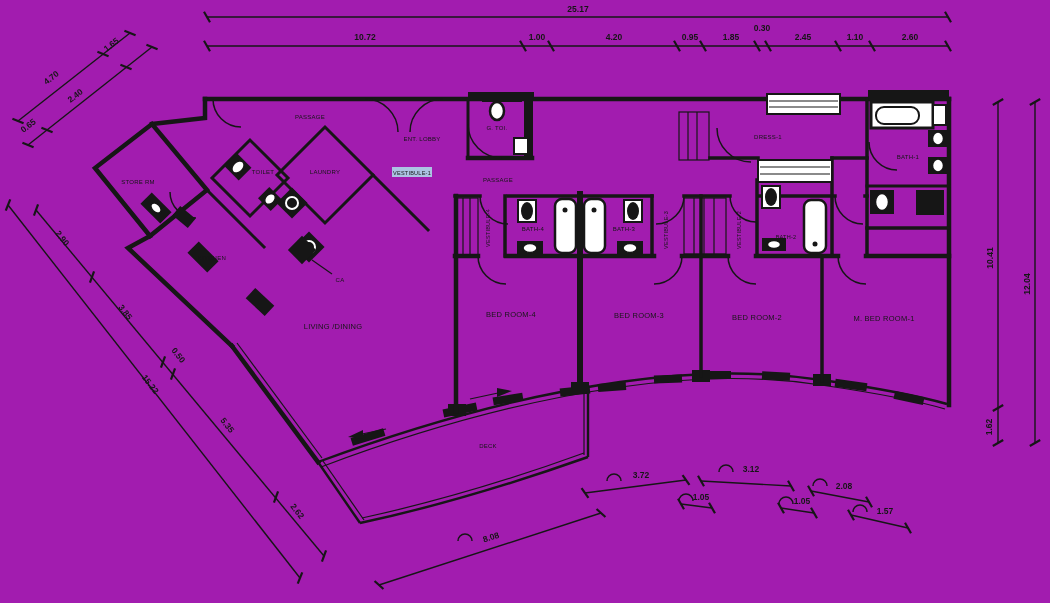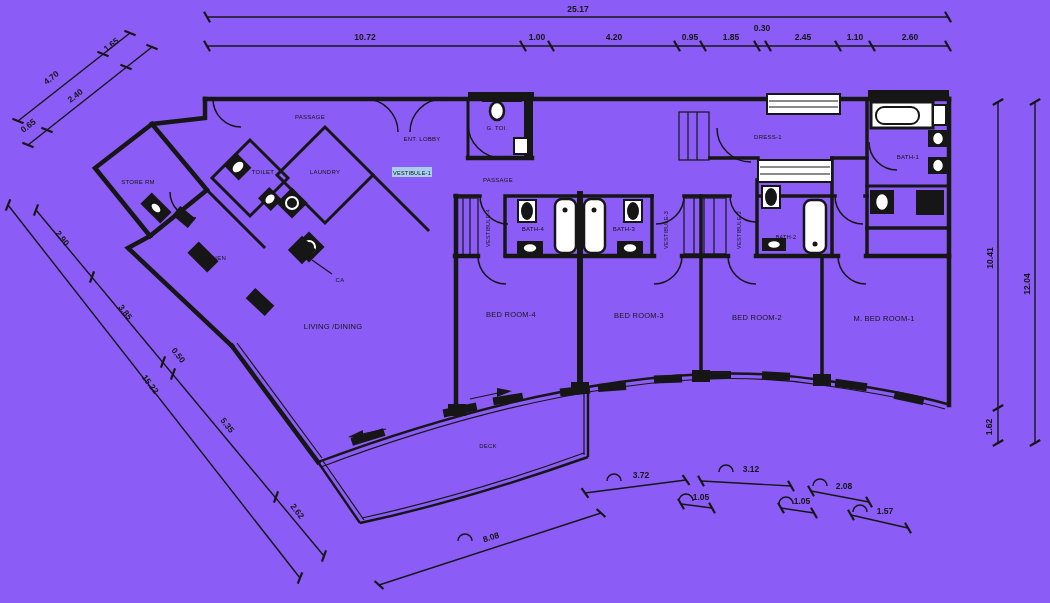--- a/index.html
+++ b/index.html
@@ -1,16 +1,16 @@
 <!DOCTYPE html>
 <html><head>
 <meta charset="utf-8">
 <style>
   html,body{margin:0;padding:0;background:#ffffff;}
-  #stage{width:1050px;height:603px;position:relative;background:#8b5cf6;overflow:hidden;}
+  #stage{width:1050px;height:603px;position:relative;background:#a21caf;overflow:hidden;}
   svg{display:block;}
   text{font-family:"Liberation Sans",sans-serif;fill:#161616;}
   .dim{font-size:8.5px;font-weight:bold;text-anchor:middle;}
   .room{font-size:7.5px;text-anchor:middle;letter-spacing:.25px;}
   .rs{font-size:6px;}
   .rv{font-size:5.5px;}
   .w3{stroke:#161616;stroke-width:3;fill:none;stroke-linecap:square;}
   .w35{stroke:#161616;stroke-width:3.5;fill:none;stroke-linecap:square;}
   .w4{stroke:#161616;stroke-width:4.5;fill:none;stroke-linecap:square;}
   .w5{stroke:#161616;stroke-width:6;fill:none;stroke-linecap:square;}

